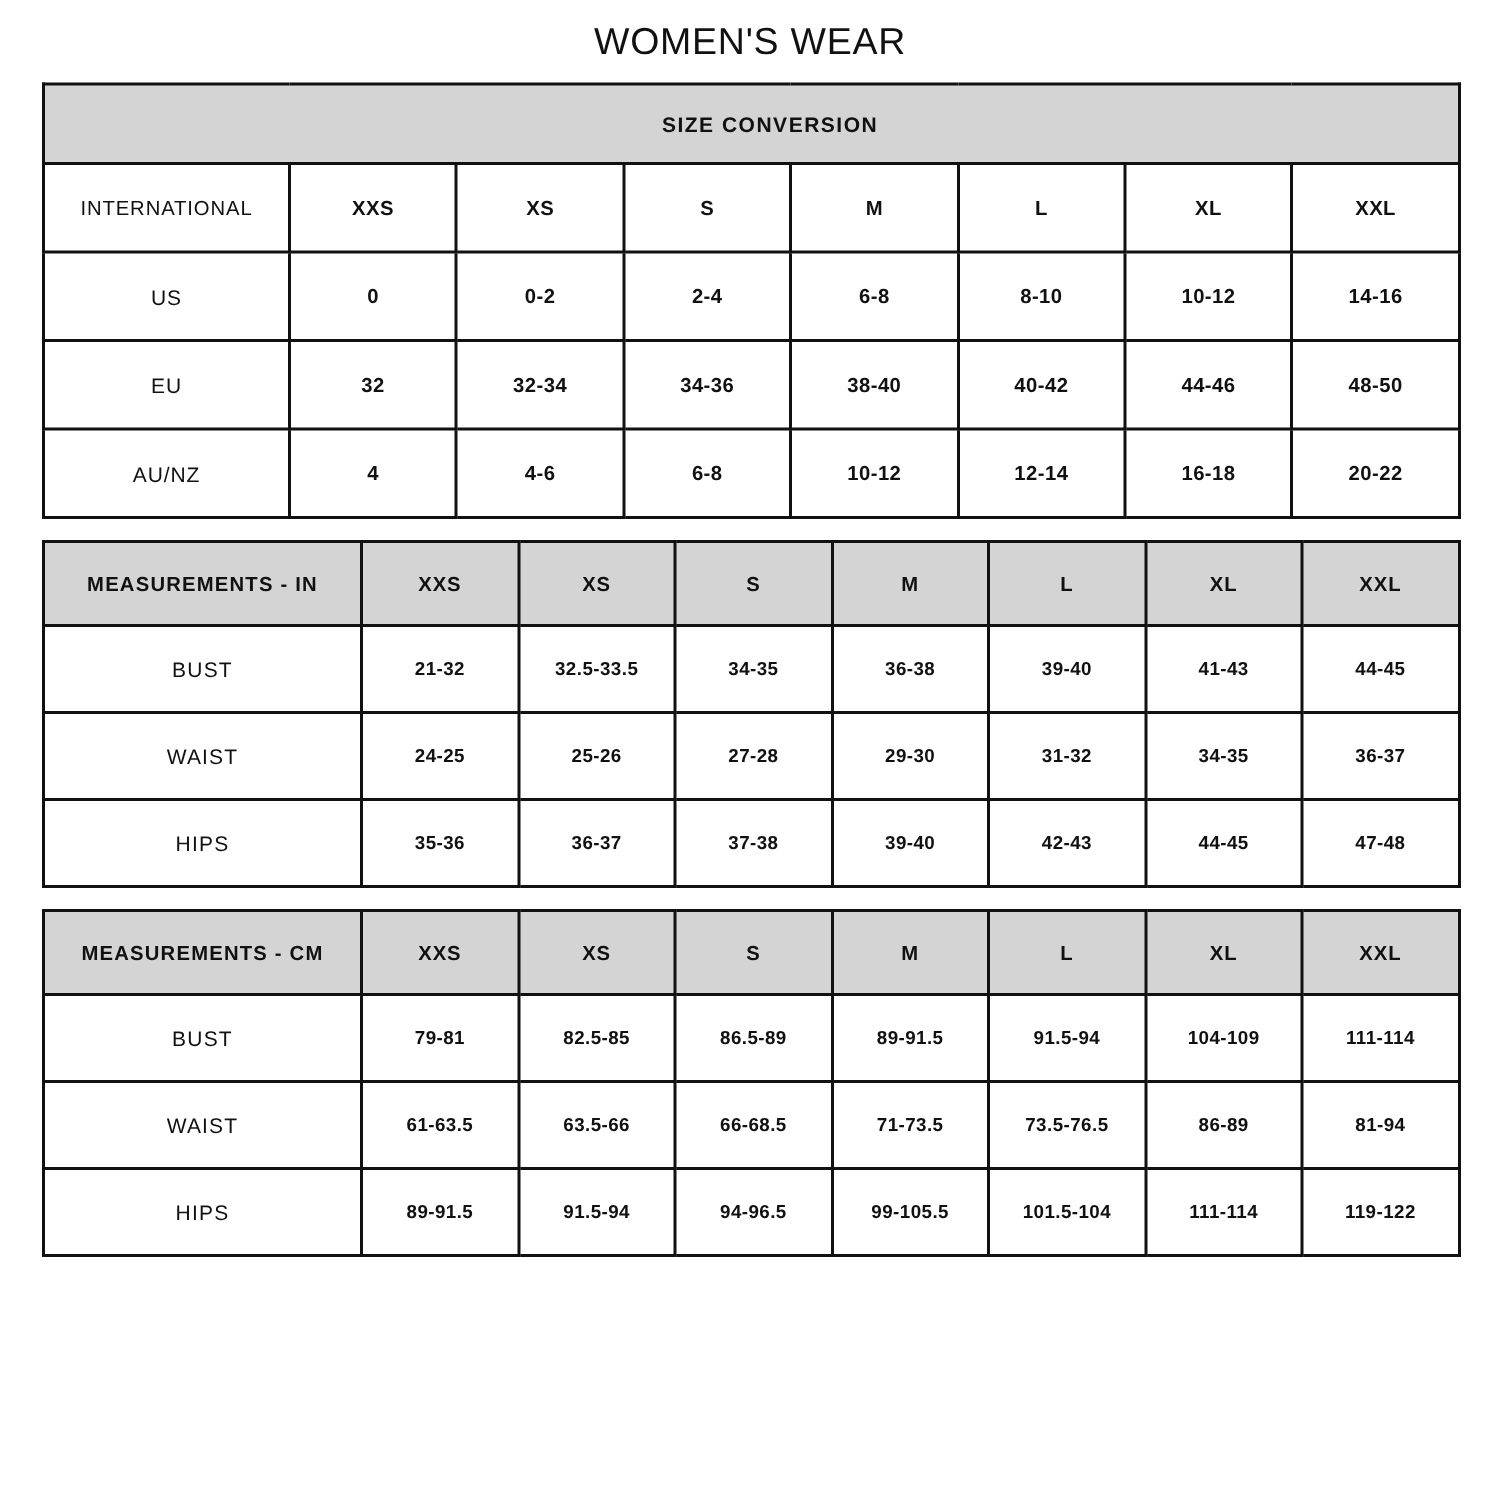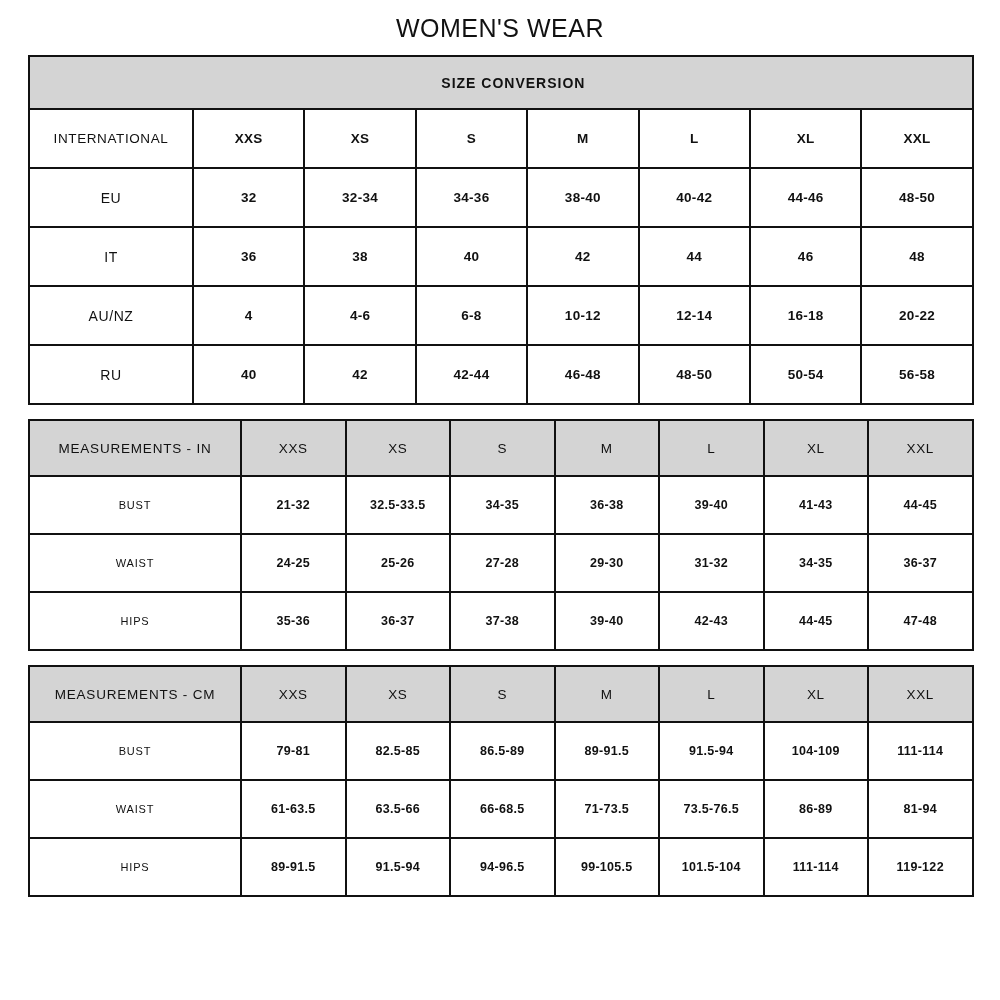--- a/index.html
+++ b/index.html
@@ -68,32 +68,32 @@
   .conv-head td {
     font-weight: 700;
     font-size: 13.5px;
     margin-top: 39px;
   }
   .conv-head td.rowlabel {
     font-weight: 400;
   }
   .measure thead td {
     background: #d4d4d4;
-    font-weight: 400;
+    font-weight: 700;
     font-size: 13.5px;
     letter-spacing: 0.6px;
     height: 54px;
   }
   .measure thead td.mlabel {
     text-align: center;
     letter-spacing: 0.8px;
   }
   .measure tbody td.mlabel {
     font-weight: 400;
-    font-size: 11px;
+    font-size: 14px;
     letter-spacing: 0.8px;
   }
   .measure tbody td {
     font-weight: 700;
     font-size: 12.5px;
     height: 56px;
   }
   .measure col.c-label { width: 212px; }
   .measure col.c-cell  { width: 104.5px; }
   .conversion col.c-label { width: 164px; }
@@ -125,59 +125,49 @@
         <td class="rowlabel">INTERNATIONAL</td>
         <td>XXS</td>
         <td>XS</td>
         <td>S</td>
         <td>M</td>
         <td>L</td>
         <td>XL</td>
         <td>XXL</td>
       </tr>
       <tr>
+        <td class="rowlabel">US</td>
+        <td>0</td>
+        <td>0-2</td>
+        <td>2-4</td>
+        <td>6-8</td>
+        <td>8-10</td>
+        <td>10-12</td>
+        <td>14-16</td>
+      </tr>
+      <tr>
         <td class="rowlabel">EU</td>
         <td>32</td>
         <td>32-34</td>
         <td>34-36</td>
         <td>38-40</td>
         <td>40-42</td>
         <td>44-46</td>
         <td>48-50</td>
       </tr>
       <tr>
-        <td class="rowlabel">IT</td>
-        <td>36</td>
-        <td>38</td>
-        <td>40</td>
-        <td>42</td>
-        <td>44</td>
-        <td>46</td>
-        <td>48</td>
-      </tr>
-      <tr>
         <td class="rowlabel">AU/NZ</td>
         <td>4</td>
         <td>4-6</td>
         <td>6-8</td>
         <td>10-12</td>
         <td>12-14</td>
         <td>16-18</td>
         <td>20-22</td>
       </tr>
-      <tr>
-        <td class="rowlabel">RU</td>
-        <td>40</td>
-        <td>42</td>
-        <td>42-44</td>
-        <td>46-48</td>
-        <td>48-50</td>
-        <td>50-54</td>
-        <td>56-58</td>
-      </tr>
     </tbody>
   </table>
 
   <table class="measure">
     <colgroup>
       <col class="c-label">
         <col class="c-cell">
         <col class="c-cell">
         <col class="c-cell">
       <col class="c-cell">

